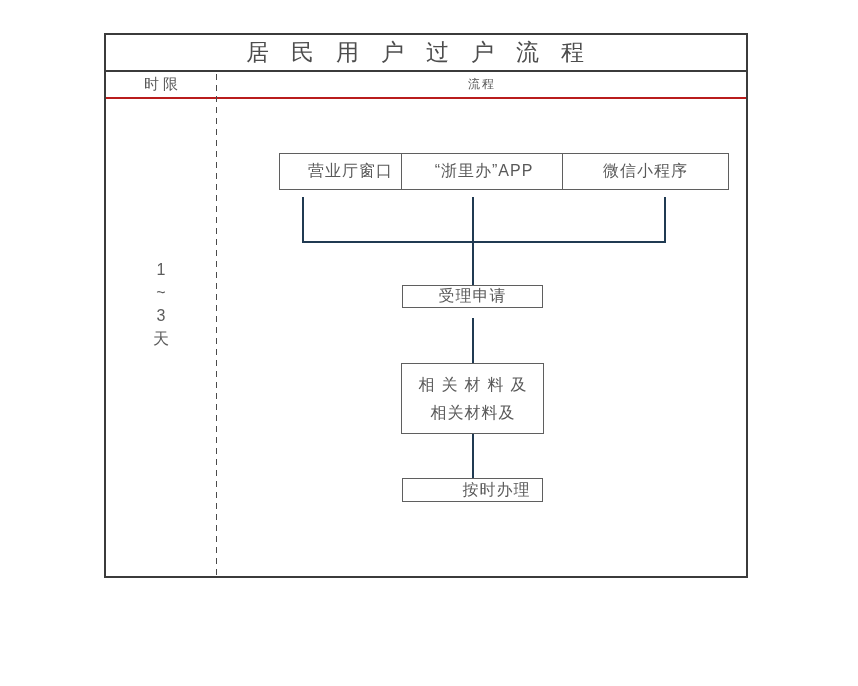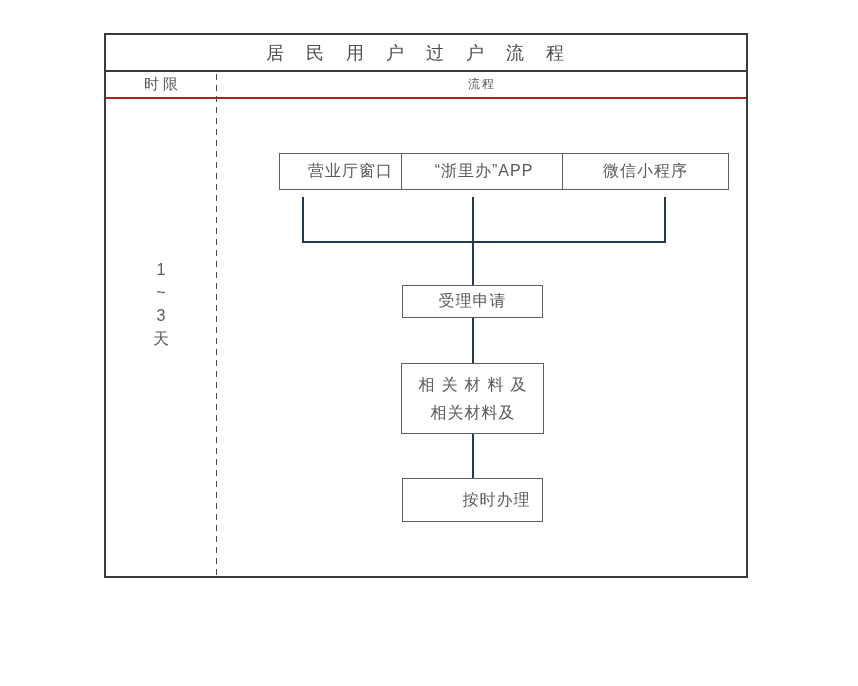--- a/index.html
+++ b/index.html
@@ -11,21 +11,21 @@
   .frame {
     position: absolute; left: 104px; top: 33px; width: 644px; height: 545px;
     border: 2px solid #3b3b3b; background: #ffffff;
   }
 
   .title-row {
     height: 37px; border-bottom: 2px solid #3b3b3b;
     display: flex; align-items: center; justify-content: center;
   }
   .title-row .title-text {
-    font-size: 18px; letter-spacing: 22px; color: #4d4d4d; font-weight: 500;
+    font-size: 23px; letter-spacing: 22px; color: #4d4d4d; font-weight: 500;
     white-space: nowrap;
   }
 
   .header-row {
     height: 27px; border-bottom: 2px solid #b91c1c;
     display: flex; align-items: stretch;
   }
   .header-cell-left {
     width: 110px; display: flex; align-items: center; justify-content: center;
     font-size: 15px; letter-spacing: 4px; padding-left: 4px;
@@ -52,24 +52,24 @@
   }
 
   .flow-box {
     position: absolute; background: #ffffff; border: 1px solid #5f5f5f;
     display: flex; align-items: center; justify-content: center;
     font-size: 16px; color: #595959; letter-spacing: 1px; white-space: nowrap;
   }
   .box-channel-1 { left: 137px; top: 54px;  width: 143px; height: 37px; margin-left: 36px; }
   .box-channel-2 { left: 295px; top: 54px;  width: 166px; height: 37px; }
   .box-channel-3 { left: 456px; top: 54px;  width: 167px; height: 37px; }
-  .box-accept    { left: 296px; top: 186px; width: 141px; height: 33px; }
+  .box-accept    { left: 296px; top: 186px; width: 141px; height: 23px; }
   .box-materials { left: 295px; top: 264px; width: 143px; height: 71px;
                    flex-direction: column; justify-content: center; }
-  .box-handle    { left: 296px; top: 379px; width: 141px; height: 44px; padding-left: 48px; }
+  .box-handle    { left: 296px; top: 379px; width: 141px; height: 24px; padding-left: 48px; }
 
   .box-materials .mline { display: block; line-height: 28px; text-align: center; }
   .box-materials .mline1 { letter-spacing: 7px; padding-left: 7px; }
   .box-materials .mline2 { letter-spacing: 1px; padding-left: 1px; }
 
   .conn { position: absolute; background: #203a52; }
   .conn-v { width: 2px; }
   .conn-h { height: 2px; }
   .drop-left   { left: 196px; top: 98px;  height: 45px; }
   .drop-mid    { left: 366px; top: 98px;  height: 88px; }

